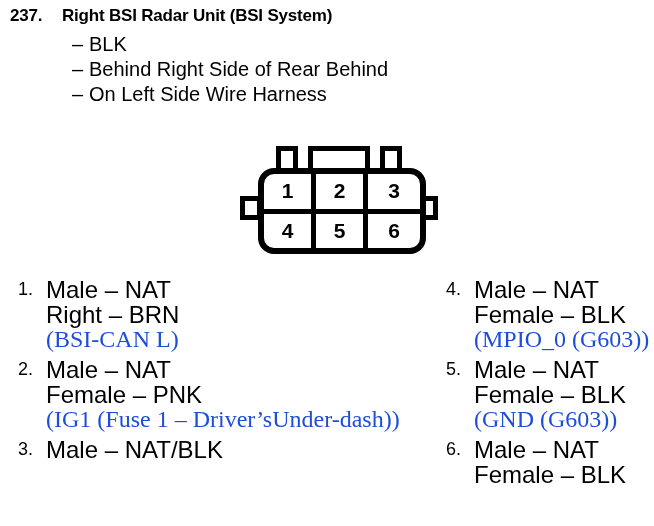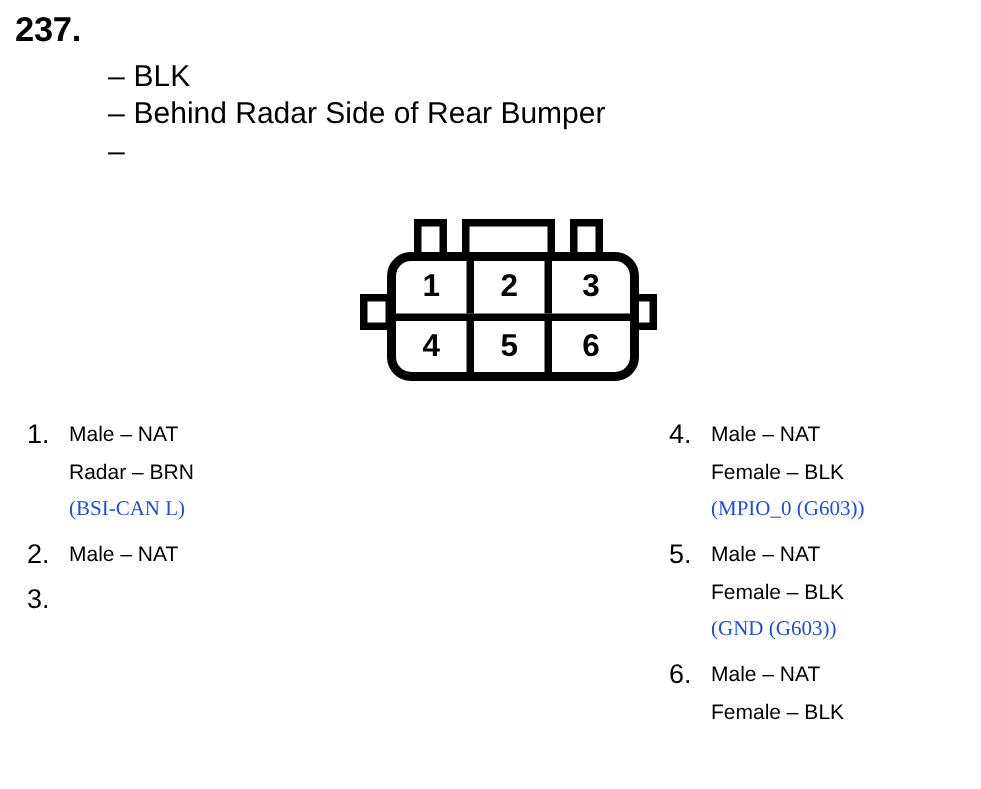--- a/index.html
+++ b/index.html
@@ -20,21 +20,21 @@
   #header {
     position: absolute;
     left: 10px;
     top: 6px;
     width: 640px;
   }
   #title-row {
     display: flex;
     align-items: flex-start;
     font-weight: bold;
-    font-size: 23px;
+    font-size: 17px;
     letter-spacing: -0.2px;
     white-space: nowrap;
   }
   #title-number {
     width: 52px;
     flex: 0 0 52px;
   }
   #title-text {
     flex: 0 1 auto;
   }
@@ -138,47 +138,49 @@
   .pin-entry-number {
     flex: 0 0 28px;
     font-size: 18px;
     line-height: 25px;
     white-space: nowrap;
   }
   .pin-entry-body {
     flex: 1 1 auto;
   }
   .pin-line {
-    font-size: 14px;
+    font-size: 24px;
     line-height: 25px;
     white-space: nowrap;
   }
   .pin-line.note {
     color: #1d4ed8;
     font-family: Liberation Serif, serif;
   }
 </style>
 </head>
 <body>
 
 <div id="header">
   <div id="title-row">
     <span id="title-number">237.</span>
+    <span id="title-text">Right BSI Radar Unit (BSI System)</span>
   </div>
   <div id="subtitle-list">
     <div class="subtitle-line">
       <span class="subtitle-dash">–</span>
       <span>BLK</span>
     </div>
     <div class="subtitle-line">
       <span class="subtitle-dash">–</span>
-      <span>Behind Radar Side of Rear Bumper</span>
+      <span>Behind Right Side of Rear Behind</span>
     </div>
     <div class="subtitle-line">
       <span class="subtitle-dash">–</span>
+      <span>On Left Side Wire Harness</span>
     </div>
   </div>
 </div>
 
 <div id="connector">
   <div class="tab-top" id="tab-top-left"></div>
   <div class="tab-top" id="tab-top-mid"></div>
   <div class="tab-top" id="tab-top-right"></div>
   <div class="tab-side" id="tab-side-left"></div>
   <div class="tab-side" id="tab-side-right"></div>
@@ -195,33 +197,36 @@
       <div class="pin-cell">6</div>
     </div>
   </div>
 </div>
 
 <div id="pin-list-left">
   <div class="pin-entry">
     <div class="pin-entry-number">1.</div>
     <div class="pin-entry-body">
       <div class="pin-line">Male – NAT</div>
-      <div class="pin-line">Radar – BRN</div>
+      <div class="pin-line">Right – BRN</div>
       <div class="pin-line note">(BSI-CAN L)</div>
     </div>
   </div>
   <div class="pin-entry">
     <div class="pin-entry-number">2.</div>
     <div class="pin-entry-body">
       <div class="pin-line">Male – NAT</div>
+      <div class="pin-line">Female – PNK</div>
+      <div class="pin-line note">(IG1 (Fuse 1 – Driver’sUnder-dash))</div>
     </div>
   </div>
   <div class="pin-entry">
     <div class="pin-entry-number">3.</div>
     <div class="pin-entry-body">
+      <div class="pin-line">Male – NAT/BLK</div>
     </div>
   </div>
 </div>
 
 <div id="pin-list-right">
   <div class="pin-entry">
     <div class="pin-entry-number">4.</div>
     <div class="pin-entry-body">
       <div class="pin-line">Male – NAT</div>
       <div class="pin-line">Female – BLK</div>

